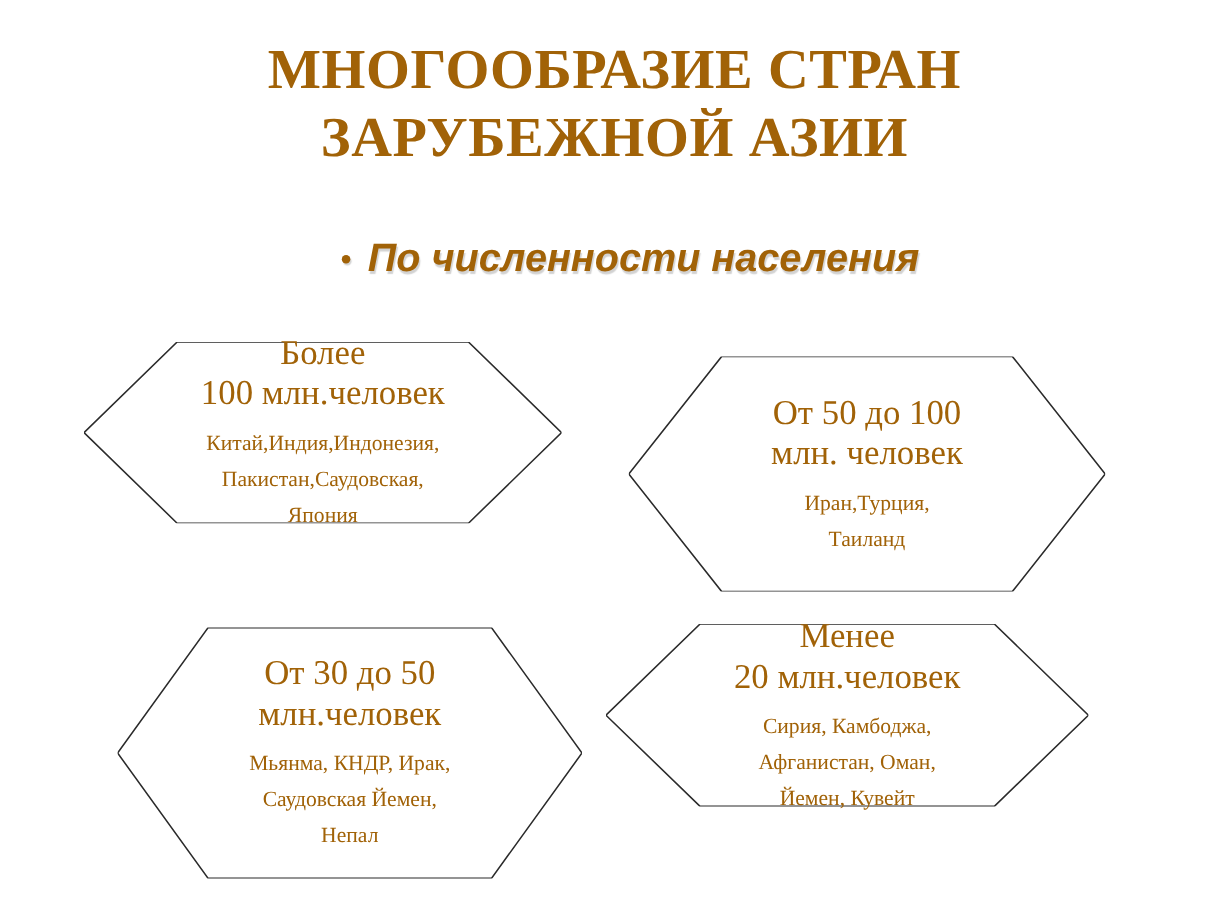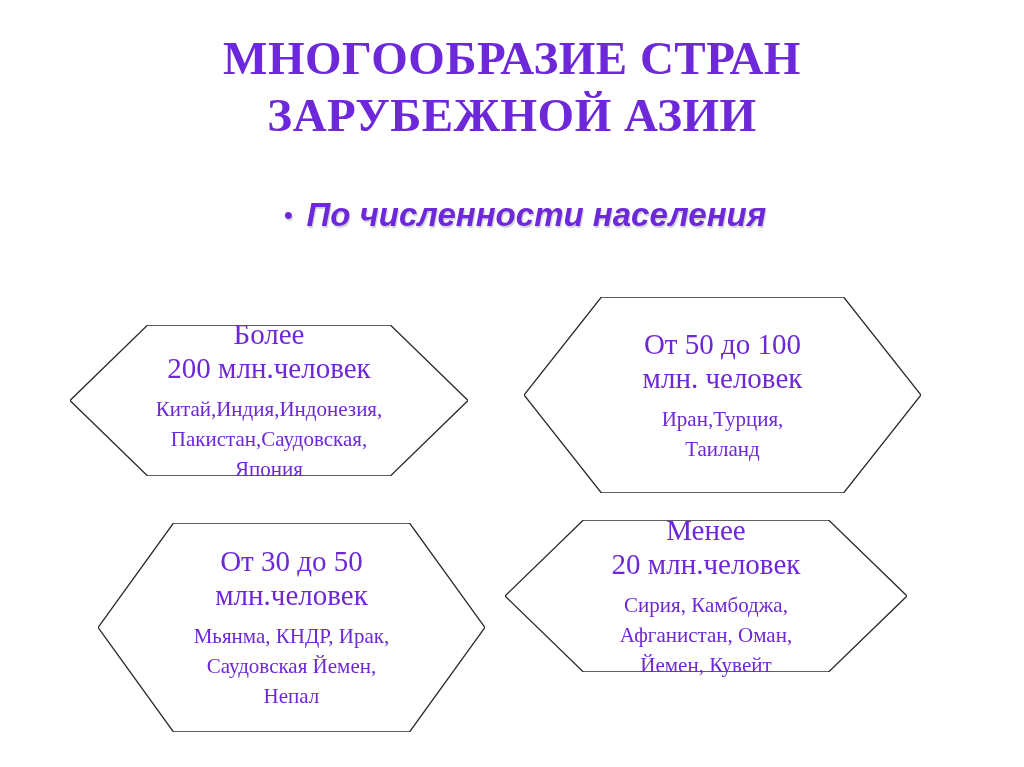--- a/index.html
+++ b/index.html
@@ -5,21 +5,21 @@
   html, body {
     margin: 0;
     padding: 0;
     background: #ffffff;
   }
   .slide {
     position: relative;
     width: 1024px;
     height: 767px;
     background: #ffffff;
-    color: #6d28d9;
+    color: #a16207;
     font-family: "Liberation Serif", serif;
     overflow: hidden;
   }
   .title {
     position: absolute;
     top: 30px;
     left: 0;
     width: 100%;
     text-align: center;
     font-weight: bold;
@@ -69,26 +69,26 @@
     flex-direction: column;
     justify-content: center;
     align-items: center;
     text-align: center;
   }
   .hex-heading {
     font-size: 29px;
     line-height: 34px;
   }
   .hex-body {
-    font-size: 21px;
+    font-size: 18px;
     line-height: 30px;
     margin-top: 9px;
   }
   
-  #hex-0 { left: 70px;  top: 285px; width: 398px; height: 151px; margin-top: 40px; }
+  #hex-0 { left: 70px;  top: 285px; width: 398px; height: 151px; }
   #hex-1 { left: 524px; top: 297px; width: 397px; height: 196px; }
   #hex-2 { left: 98px;  top: 523px; width: 387px; height: 209px; }
   #hex-3 { left: 505px; top: 520px; width: 402px; height: 152px; }
 </style>
 </head>
 <body>
 
 <div class="slide">
 
   <div class="title">
@@ -100,21 +100,21 @@
     <span class="bullet-marker">•</span><span>По численности населения</span>
   </div>
 
   <div class="hex" id="hex-0">
     <svg class="hex-shape" viewBox="0 0 100 100" preserveAspectRatio="none">
       <polygon points="0,50 19.5,0 80.5,0 100,50 80.5,100 19.5,100" vector-effect="non-scaling-stroke" style="stroke: rgb(43, 43, 43); fill: rgb(255, 255, 255);"></polygon>
     </svg>
     <div class="hex-content">
       <div class="hex-heading">
         <div>Более</div>
-        <div>200 млн.человек</div>
+        <div>100 млн.человек</div>
       </div>
       <div class="hex-body">
         <div>Китай,Индия,Индонезия,</div>
         <div>Пакистан,Саудовская,</div>
         <div>Япония</div>
       </div>
     </div>
   </div>
 
   <div class="hex" id="hex-1">

